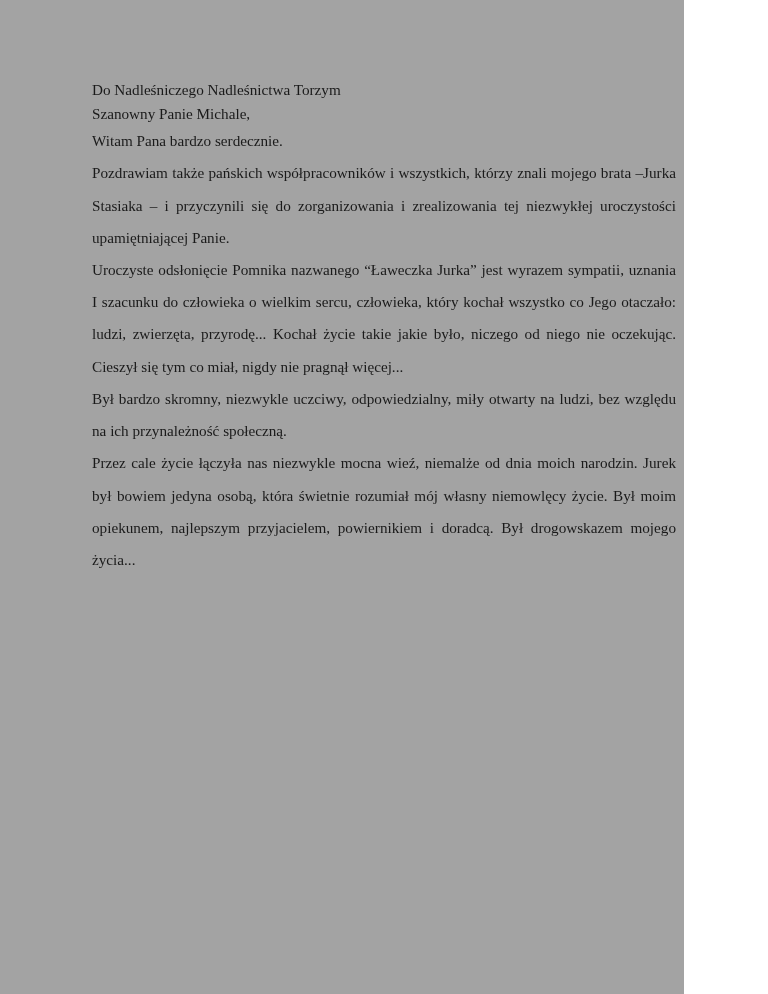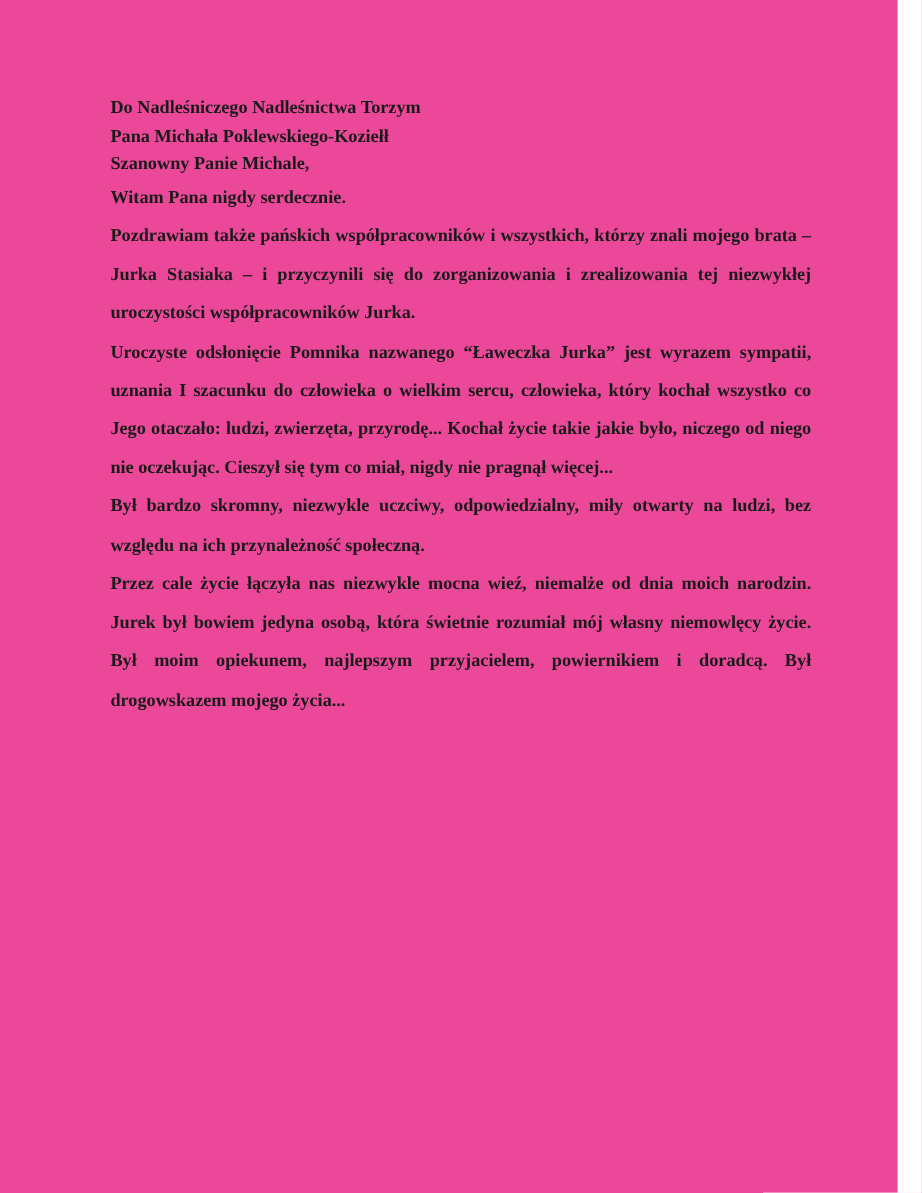--- a/index.html
+++ b/index.html
@@ -9,26 +9,25 @@
   }
   body {
     width: 768px;
     height: 994px;
     font-family: "Liberation Serif", "DejaVu Serif", serif;
     color: #1a1a1a;
     -webkit-font-smoothing: antialiased;
   }
   .page {
     position: relative;
-    width: 748px;
+    width: 684px;
     height: 994px;
-    background: #ec4899;
+    background: #a3a3a3;
     box-sizing: border-box;
     padding: 78px 92px 40px 92px;
-    font-weight: bold;
   }
   .doc-body {
     width: 584px;
   }
   p.para {
     margin: 0;
     font-size: 15.2px;
     line-height: 2.12;
     text-align: justify;
     text-justify: inter-word;
@@ -46,27 +45,26 @@
   .gap-p-small{ margin-top: 6px; }
 </style>
 </head>
 <body>
 
 <div class="page">
   <div class="doc-body">
 
     <p class="para addr gap-addr1">Do Nadleśniczego Nadleśnictwa Torzym</p>
 
-    <p class="para addr gap-addr2">Pana Michała Poklewskiego-Koziełł</p>
 
     <p class="para addr gap-salut">Szanowny Panie Michale,</p>
 
-    <p class="para gap-open">Witam Pana nigdy serdecznie.</p>
+    <p class="para gap-open">Witam Pana bardzo serdecznie.</p>
 
-    <p class="para gap-p-small">Pozdrawiam także pańskich współpracowników i wszystkich, którzy znali mojego brata –Jurka Stasiaka – i przyczynili się do zorganizowania i zrealizowania tej niezwykłej uroczystości współpracowników Jurka.</p>
+    <p class="para gap-p-small">Pozdrawiam także pańskich współpracowników i wszystkich, którzy znali mojego brata –Jurka Stasiaka – i przyczynili się do zorganizowania i zrealizowania tej niezwykłej uroczystości upamiętniającej Panie.</p>
 
     <p class="para gap-p">Uroczyste odsłonięcie Pomnika nazwanego “Ławeczka Jurka” jest wyrazem sympatii, uznania I szacunku do człowieka o wielkim sercu, człowieka, który kochał wszystko co Jego otaczało: ludzi, zwierzęta, przyrodę... Kochał życie takie jakie było, niczego od niego nie oczekując. Cieszył się tym co miał, nigdy nie pragnął więcej...</p>
 
     <p class="para gap-p">Był bardzo skromny, niezwykle uczciwy, odpowiedzialny, miły otwarty na ludzi, bez względu na ich przynależność społeczną.</p>
 
 
     <p class="para gap-p">Przez cale życie łączyła nas niezwykle mocna wieź, niemalże od dnia moich narodzin. Jurek był bowiem jedyna osobą, która świetnie rozumiał mój własny niemowlęcy życie. Był moim opiekunem, najlepszym przyjacielem, powiernikiem i doradcą. Był drogowskazem mojego życia...</p>
 
   </div>
 </div>

